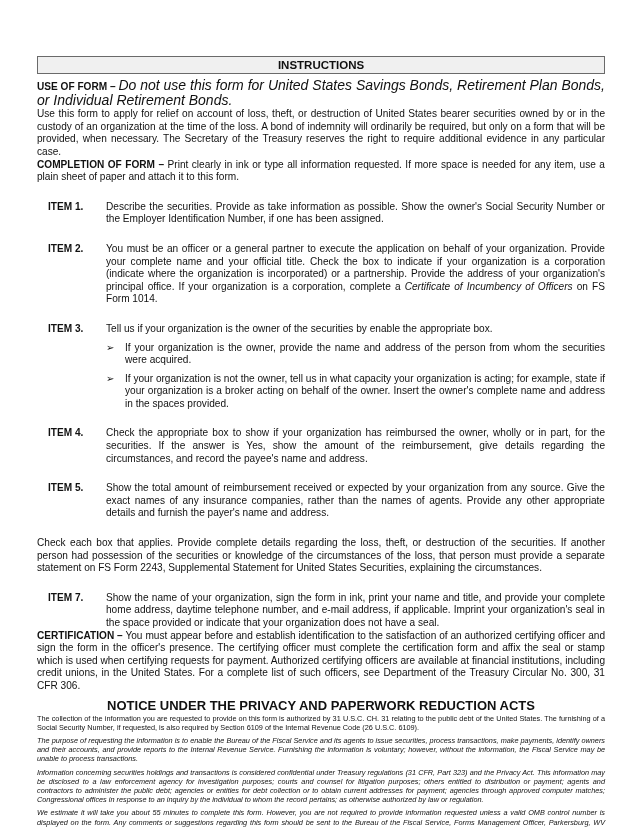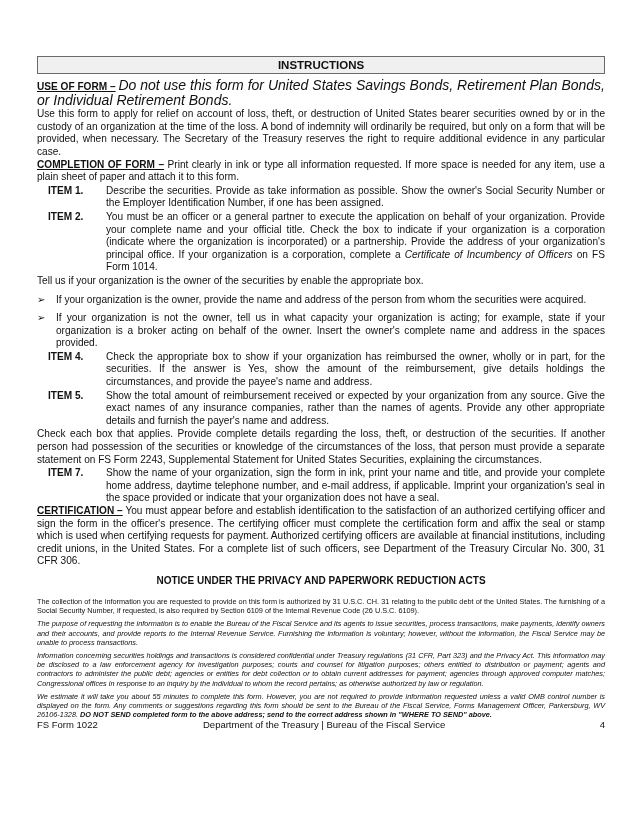--- a/index.html
+++ b/index.html
@@ -6,32 +6,32 @@
   body { width: 640px; height: 828px; position: relative; overflow: hidden;
          font-family: "Liberation Sans", sans-serif; color: #111; }
   .page { position: absolute; left: 37px; top: 56px; width: 568px; }
   .hdr { border: 1px solid #6a6a6a; background: #f0f0f0; height: 16px;
          text-align: center; font-weight: bold; font-size: 11.5px; line-height: 16px; }
   p { margin: 0; font-size: 10.1px; line-height: 12.6px; text-align: justify; }
   .use { margin-top: 5px; }
   .use .lead { font-weight: bold; }
   .use .it { font-style: italic; font-size: 14px; }
   .para { }
-  .lead { font-weight: bold; text-decoration: underline; }
-  .item { display: flex; margin-top: 1px; }
+  .lead { font-weight: bold; }
+  .item { display: flex; margin-top: 17px; }
   .item .lbl { width: 69px; padding-left: 11px; font-weight: bold; font-size: 10.1px;
                line-height: 12.6px; flex: none; box-sizing: border-box; }
   .item .body { flex: 1; }
   .bullet { display: flex; margin-top: 6px; }
   .bullet .mark { width: 19px; flex: none; font-size: 10px; line-height: 12.6px; }
   .bullet .txt { flex: 1; }
-  .notice-title { text-align: center; font-weight: bold; font-size: 10px; margin-top: 7px; line-height: 11px; }
+  .notice-title { text-align: center; font-weight: bold; font-size: 13px; margin-top: 7px; line-height: 11px; }
   .small { font-size: 7.3px; line-height: 9.2px; text-align: justify; margin: 0; }
   .small + .small { margin-top: 4px; font-style: italic; }
-  .small.first { margin-top: 11px; }
+  .small.first { margin-top: 3px; }
   .footer { display: flex; font-size: 9.5px; line-height: 12px; margin-top: 0px; }
   .footer .f-left { width: 166px; }
   .footer .f-mid { flex: 1; }
   .footer .f-right { width: 30px; text-align: right; }
 </style>
 </head>
 <body>
 
 <div class="page">
   <div class="hdr">INSTRUCTIONS</div>
@@ -54,37 +54,38 @@
   </div>
 
   <div class="item">
     <div class="lbl">ITEM 2.</div>
     <div class="body">
         <p><span>You must be an officer or a general partner to execute the application on behalf of your organization.  Provide your complete name and your official title.  Check the box to indicate if your organization is a corporation (indicate where the organization is incorporated) or a partnership.  Provide the address of your organization's principal office.  If your organization is a corporation, complete a </span><i>Certificate of Incumbency of Officers</i><span> on FS Form 1014.</span></p>
       </div>
   </div>
 
   <div class="item">
+    <div class="lbl">ITEM 3.</div>
     <div class="body">
       <p>Tell us if your organization is the owner of the securities by enable the appropriate box.</p>
       <div class="bullet">
         <span class="mark">➢</span>
         <p class="txt">If your organization is the owner, provide the name and address of the person from whom the securities were acquired.</p>
       </div>
       <div class="bullet">
         <span class="mark">➢</span>
         <p class="txt">If your organization is not the owner, tell us in what capacity your organization is acting; for example, state if your organization is a broker acting on behalf of the owner.  Insert the owner's complete name and address in the spaces provided.</p>
       </div>
     </div>
   </div>
 
   <div class="item">
     <div class="lbl">ITEM 4.</div>
     <div class="body">
-        <p>Check the appropriate box to show if your organization has reimbursed the owner, wholly or in part, for the securities.  If the answer is Yes, show the amount of the reimbursement, give details holdings the circumstances, and provide the payee's name and address.</p>
+        <p>Check the appropriate box to show if your organization has reimbursed the owner, wholly or in part, for the securities.  If the answer is Yes, show the amount of the reimbursement, give details regarding the circumstances, and record the payee's name and address.</p>
       </div>
   </div>
 
   <div class="item">
     <div class="lbl">ITEM 5.</div>
     <div class="body">
         <p>Show the total amount of reimbursement received or expected by your organization from any source.  Give the exact names of any insurance companies, rather than the names of agents.  Provide any other appropriate details and furnish the payer's name and address.</p>
       </div>
   </div>
 

